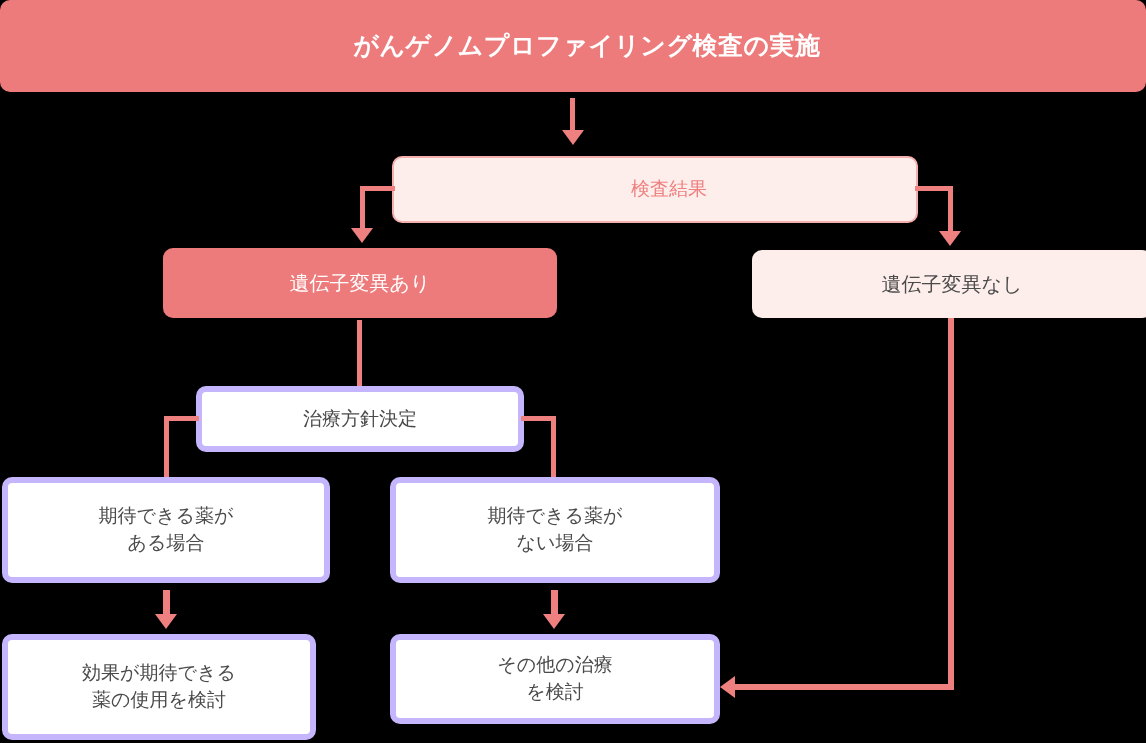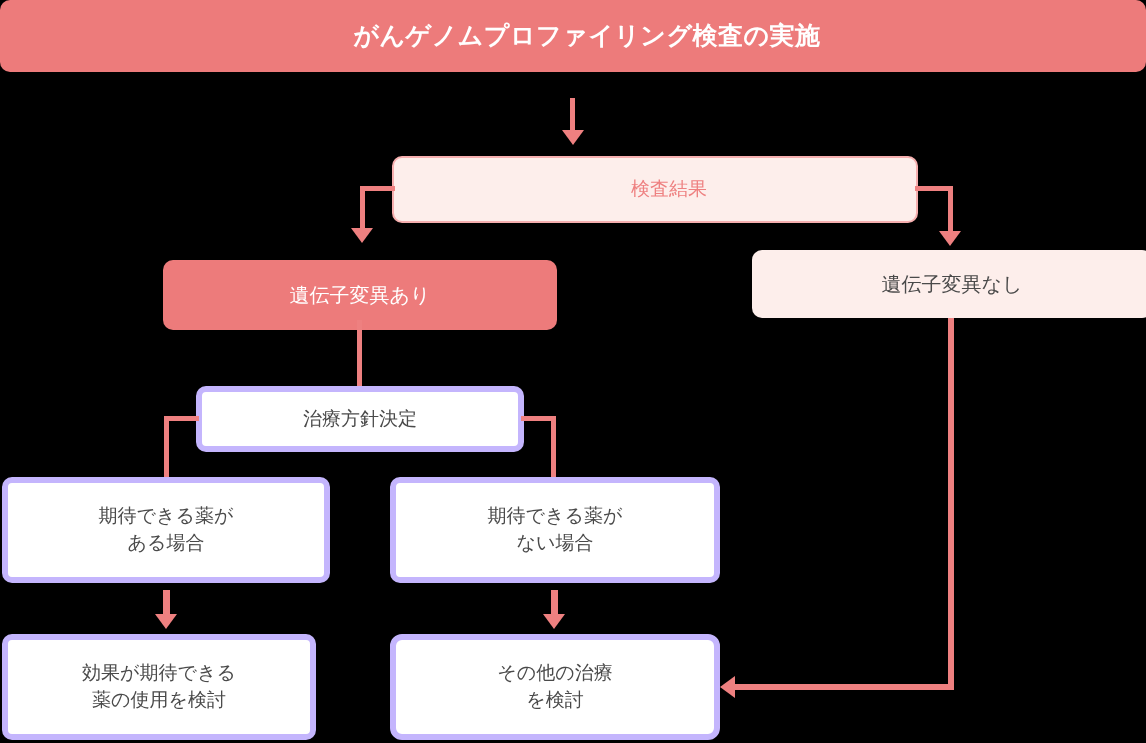--- a/index.html
+++ b/index.html
@@ -96,36 +96,36 @@
     border-top: 11px solid transparent;
     border-bottom: 11px solid transparent;
     border-right: 15px solid #EE8080;
   }
 </style>
 </head>
 <body>
 
 <div id="canvas">
 
-  <div class="node node--header" style="left:0px; top:0px; width:1146px; height:72px;padding-left:28px;">がんゲノムプロファイリング検査の実施</div>
+  <div class="node node--header" style="left:0px; top:0px; width:1146px; height:92px;padding-left:28px;">がんゲノムプロファイリング検査の実施</div>
 
   <div class="conn conn-v" style="left:570px; top:98px; width:5px; height:34px;"></div>
   <div class="arrow arrow-down" style="left:562px; top:130px;"></div>
 
   <div class="node node--tint" style="left:392px; top:156px; width:526px; height:67px;">検査結果</div>
 
   <div class="conn conn-h" style="left:360px; top:186px; width:35px; height:5px;"></div>
   <div class="conn conn-v" style="left:360px; top:186px; width:5px; height:45px;"></div>
   <div class="arrow arrow-down" style="left:351px; top:228px;"></div>
 
   <div class="conn conn-h" style="left:915px; top:186px; width:38px; height:5px;"></div>
   <div class="conn conn-v" style="left:948px; top:186px; width:5px; height:48px;"></div>
   <div class="arrow arrow-down" style="left:939px; top:231px;"></div>
 
-  <div class="node node--solid" style="left:163px; top:260px; width:394px; height:70px;">遺伝子変異あり</div>
+  <div class="node node--solid" style="left:163px; top:248px; width:394px; height:70px;">遺伝子変異あり</div>
 
   <div class="node node--tint-dark" style="left:752px; top:250px; width:400px; height:68px;">遺伝子変異なし</div>
 
   <div class="conn conn-v" style="left:357px; top:320px; width:5px; height:66px;"></div>
 
   <div class="conn conn-v" style="left:948px; top:318px; width:6px; height:371px;"></div>
   <div class="conn conn-h" style="left:735px; top:684px; width:219px; height:6px;"></div>
   <div class="arrow arrow-left" style="left:720px; top:676px;"></div>
 
   <div class="node node--white" style="left:196px; top:386px; width:328px; height:66px;">治療方針決定</div>
@@ -144,16 +144,16 @@
 
   <div class="conn conn-v" style="left:163px; top:590px; width:7px; height:27px;"></div>
   <div class="arrow arrow-down" style="left:155px; top:614px;"></div>
 
   <div class="conn conn-v" style="left:551px; top:590px; width:7px; height:27px;"></div>
   <div class="arrow arrow-down" style="left:543px; top:614px;"></div>
 
   <div class="node node--white" style="left:2px; top:634px; width:314px; height:106px;">効果が期待できる
 薬の使用を検討</div>
 
-  <div class="node node--white" style="left:390px; top:634px; width:330px; height:106px;border-radius:12px;">その他の治療
+  <div class="node node--white" style="left:390px; top:634px; width:330px; height:90px;">その他の治療
 を検討</div>
 
 </div>
 
 </body></html>

